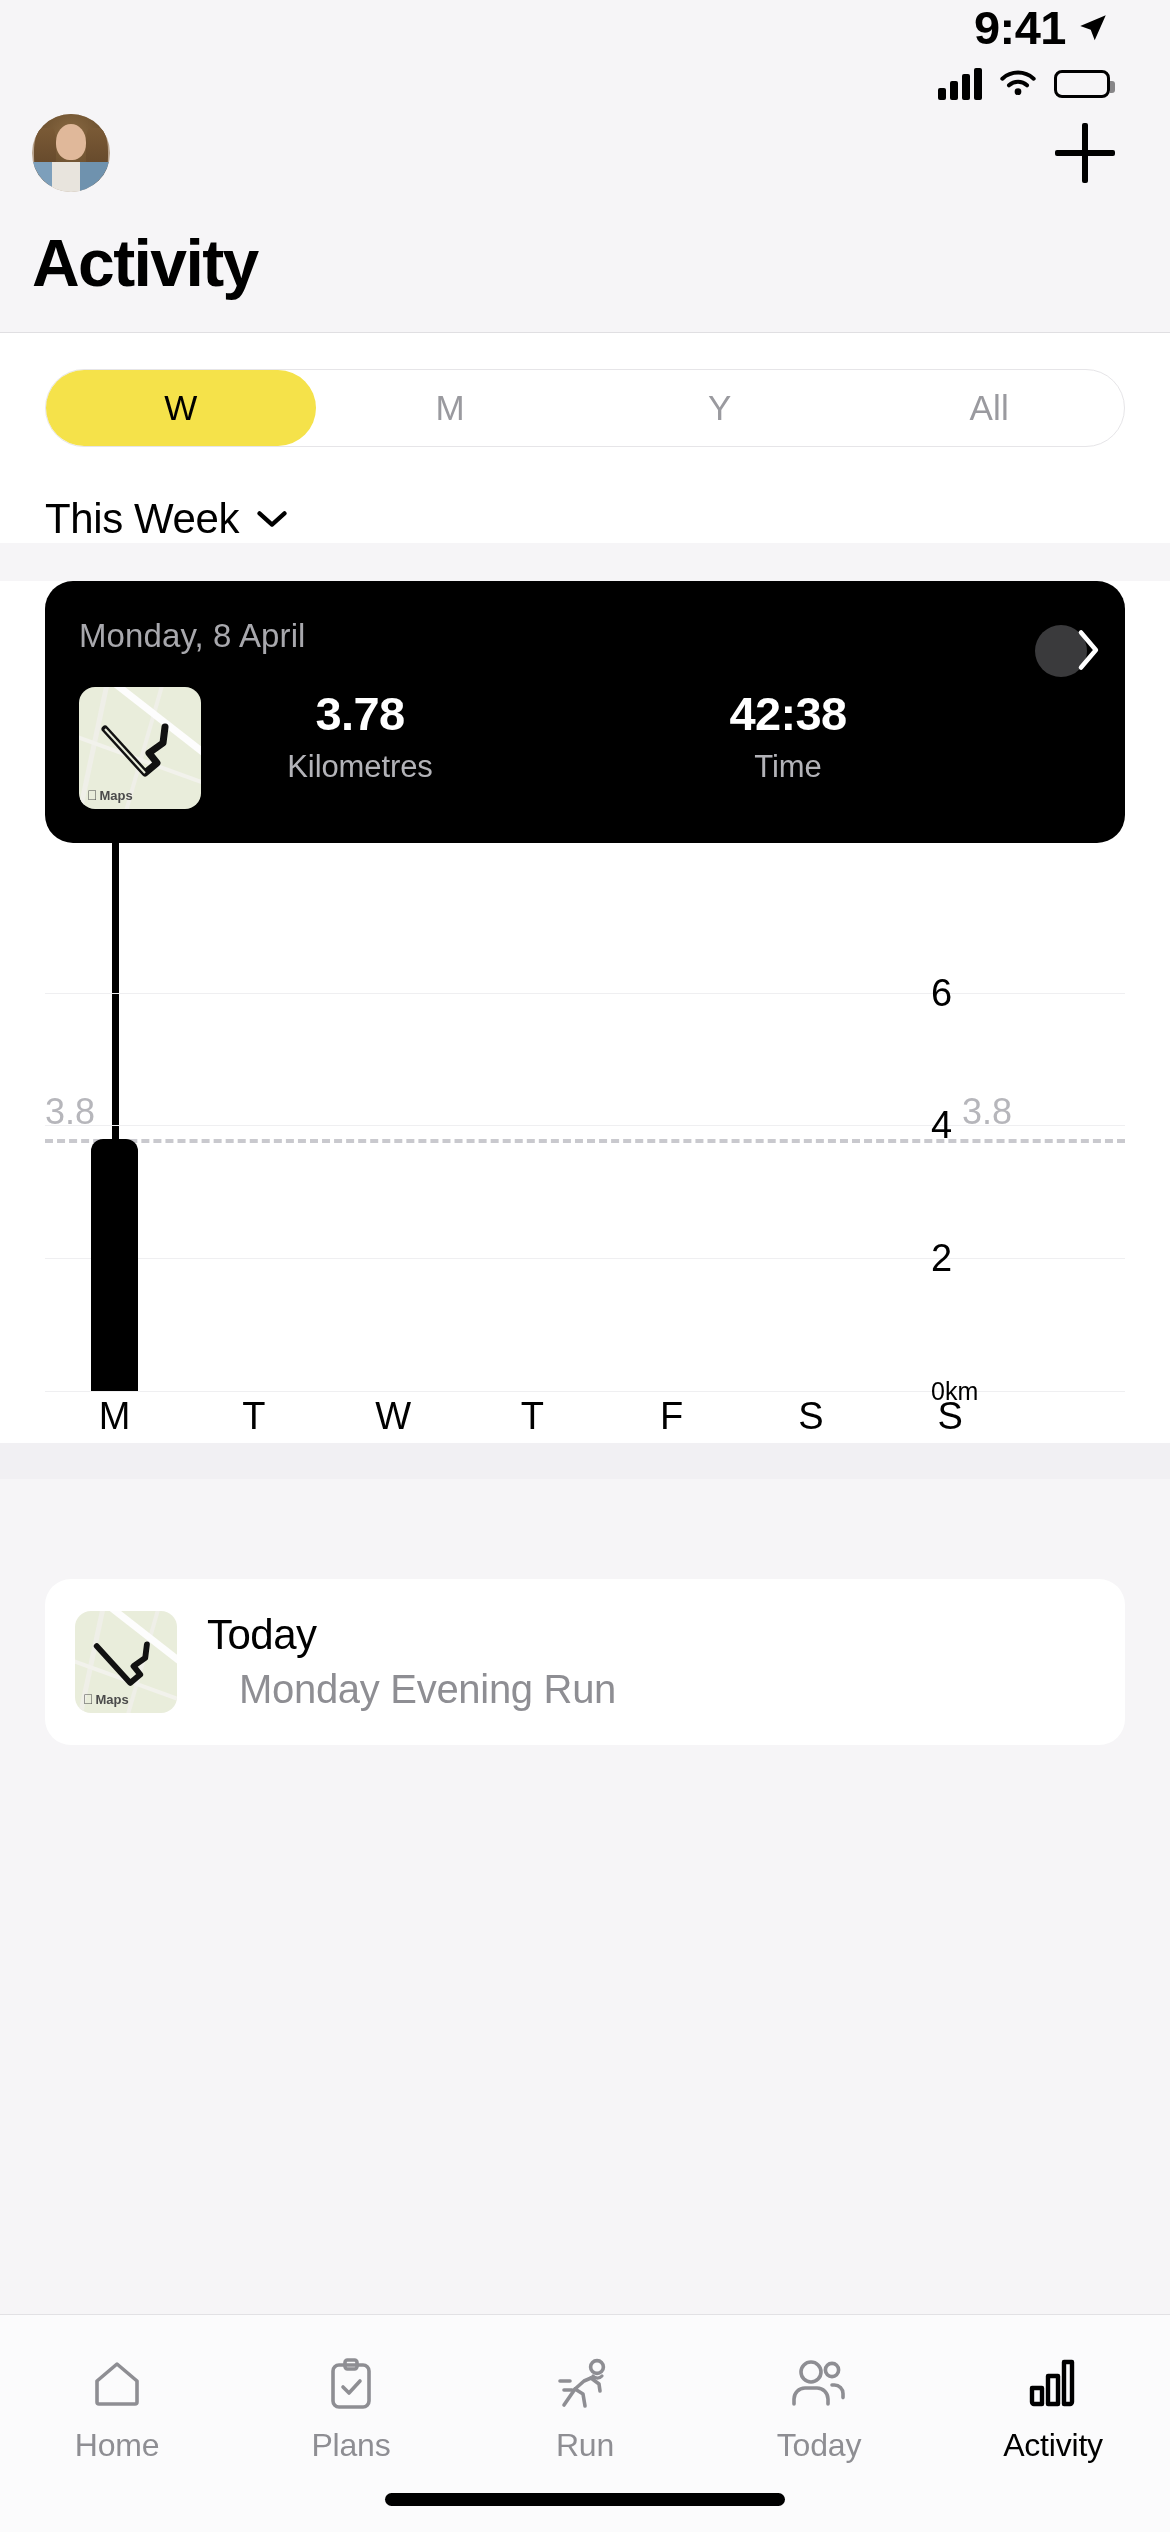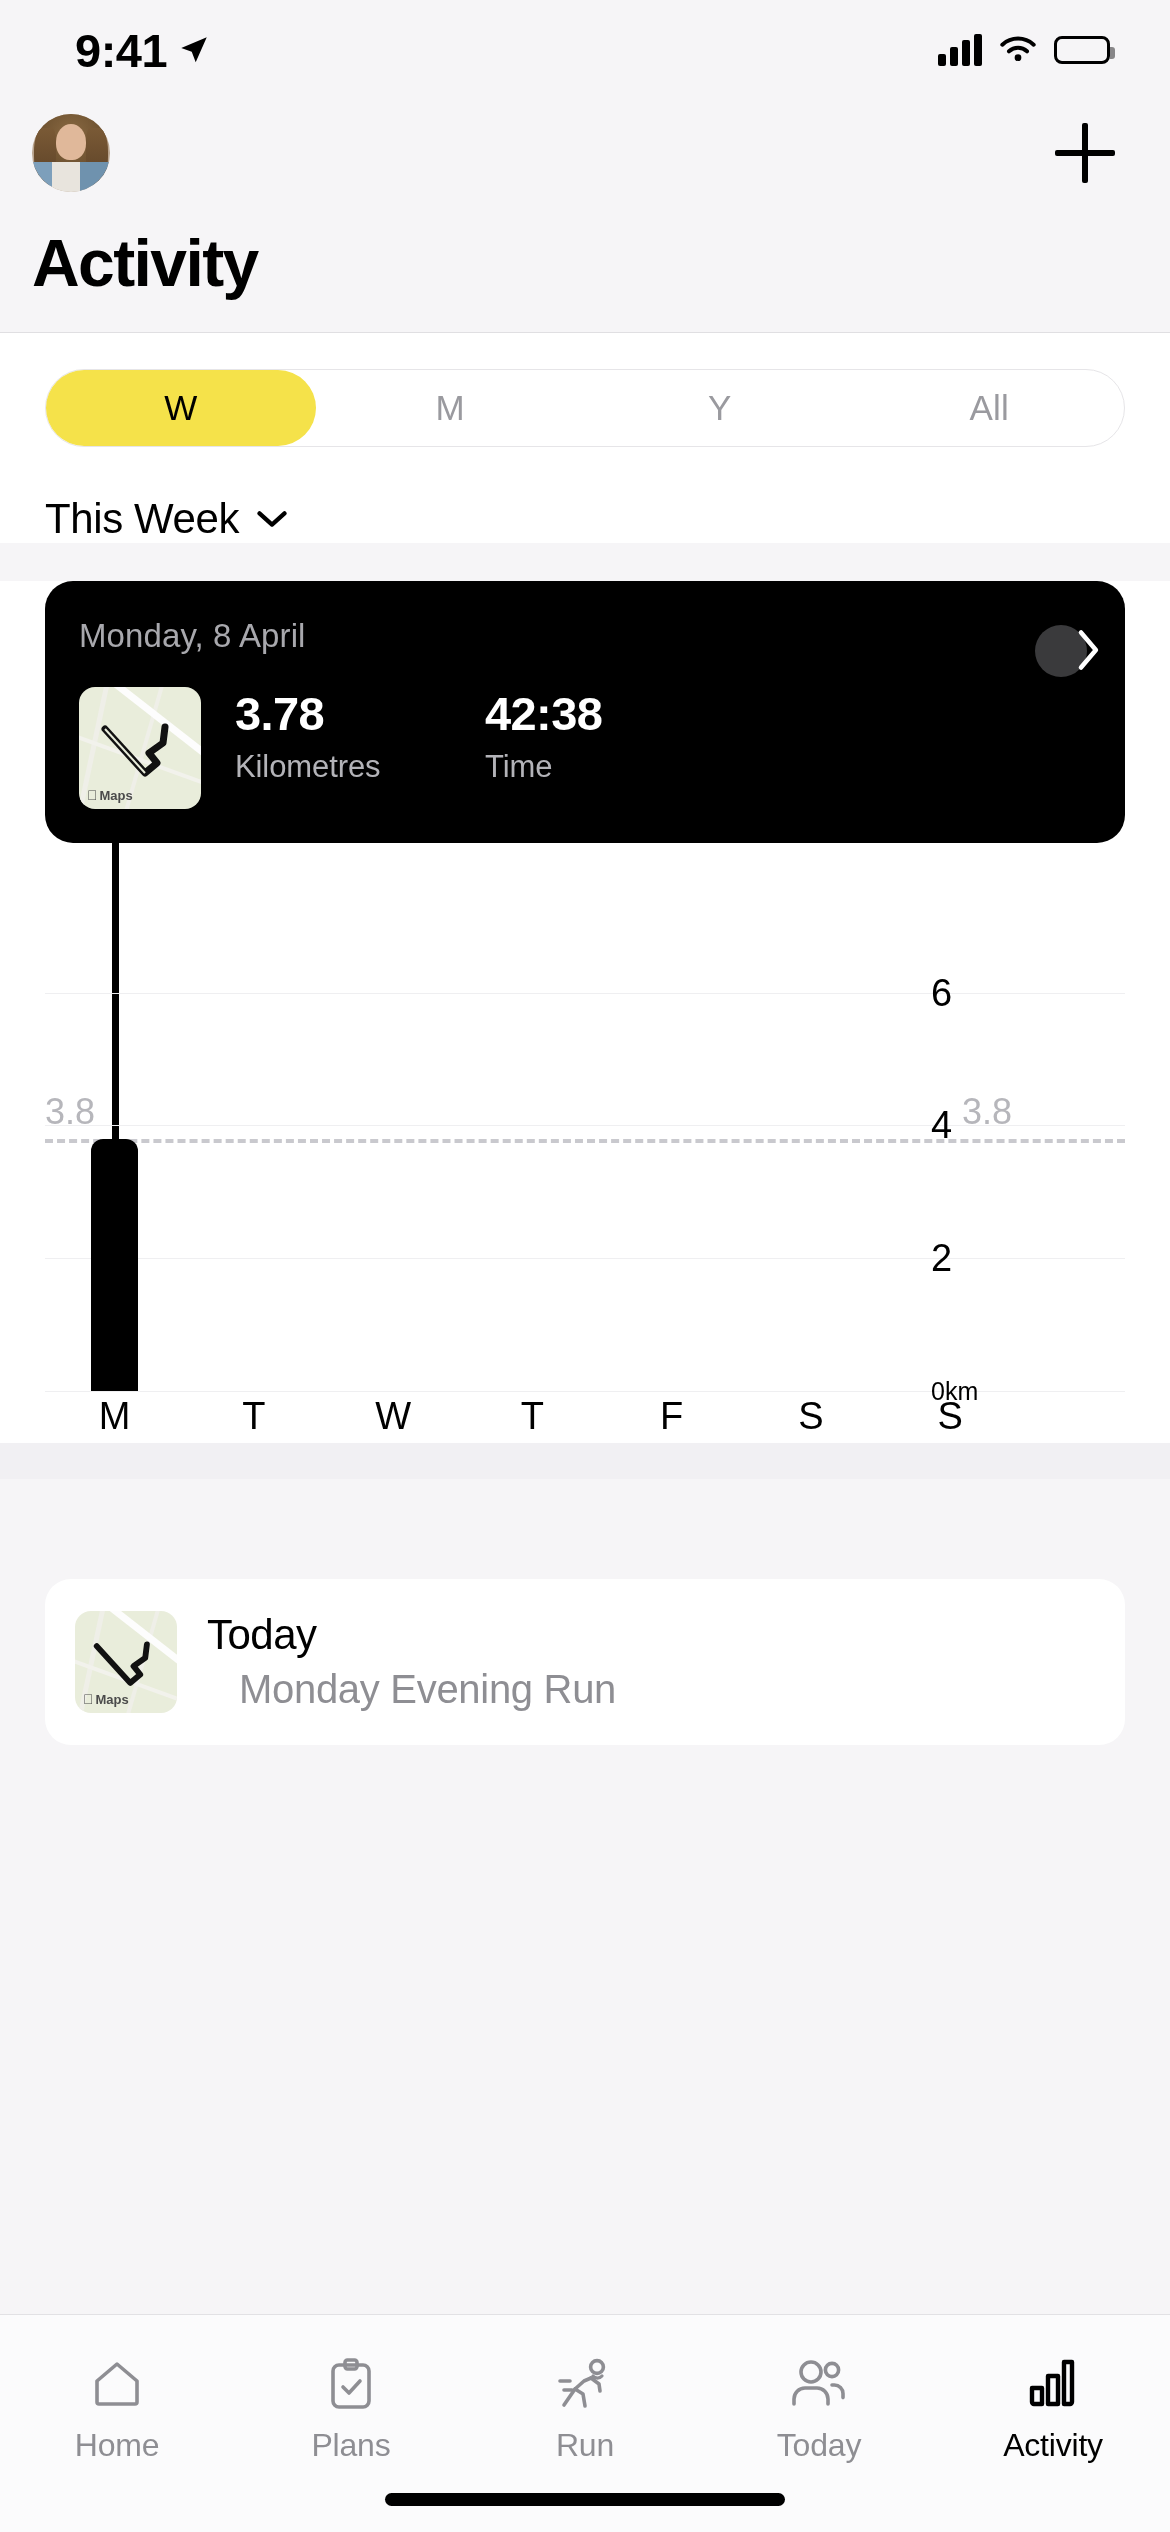--- a/index.html
+++ b/index.html
@@ -8,22 +8,22 @@
     font-family:"Liberation Sans", sans-serif;
     background:#f6f5f7;
     color:#000;
     -webkit-font-smoothing:antialiased;
     position:relative;
     overflow:hidden;
   }
 
   
   .statusbar{
-    height:100px; display:flex; align-items:center; justify-content:space-between;
-    padding:0 60px 0 75px; position:relative;
+    height:100px; display:flex; align-items:flex-end; justify-content:space-between;
+    padding:0 60px 0 75px; position:relative;flex-direction:column;
   }
   .sb-left{ display:flex; align-items:center; gap:10px; }
   .sb-time{ font-size:47px; font-weight:600; letter-spacing:-0.5px; color:#000; }
   .sb-loc{ width:34px; height:34px; display:block; }
   .sb-right{ display:flex; align-items:center; gap:16px; }
   .sb-sig{ display:flex; align-items:flex-end; gap:4px; height:32px; }
   .sb-sig i{ display:block; width:8px; background:#000; border-radius:2px; }
   .sb-sig i:nth-child(1){ height:12px; }
   .sb-sig i:nth-child(2){ height:19px; }
   .sb-sig i:nth-child(3){ height:26px; }
@@ -107,21 +107,21 @@
   .mapthumb .roadC{ position:absolute; left:62px; top:-20px; width:4px; height:170px;
      background:#efefe8; transform:rotate(16deg);}
   .mapthumb .roadD{ position:absolute; left:-10px; top:74px; width:160px; height:4px;
      background:#f2f2ec; transform:rotate(20deg);}
   .mapthumb .route{ position:absolute; left:0; top:0; }
   .mapthumb .mapslbl{
      position:absolute; left:8px; bottom:6px; font-size:13px; color:#4b4b4b;
      display:flex; align-items:center; gap:2px; font-weight:600;
   }
   .mapthumb .mapslbl .ap{ font-size:14px; line-height:1; }
-  .stat{ flex:1; }
+  .stat{ flex:1;text-align:center; }
   .stat .v{ font-size:47px; font-weight:700; letter-spacing:-.6px; line-height:1.15; color:#fff;}
   .stat .k{ font-size:31px; color:#b3b3b8; margin-top:8px; letter-spacing:-.1px;
             white-space:nowrap; overflow:hidden; text-overflow:ellipsis; }
   .stat.s1{ flex:0 0 250px; }
   .stat.s2{ flex:0 0 288px; }
   .stat.s3{ flex:1; }
 
   
   .chart{ position:relative; height:600px; margin-top:0; }
   .connector{

